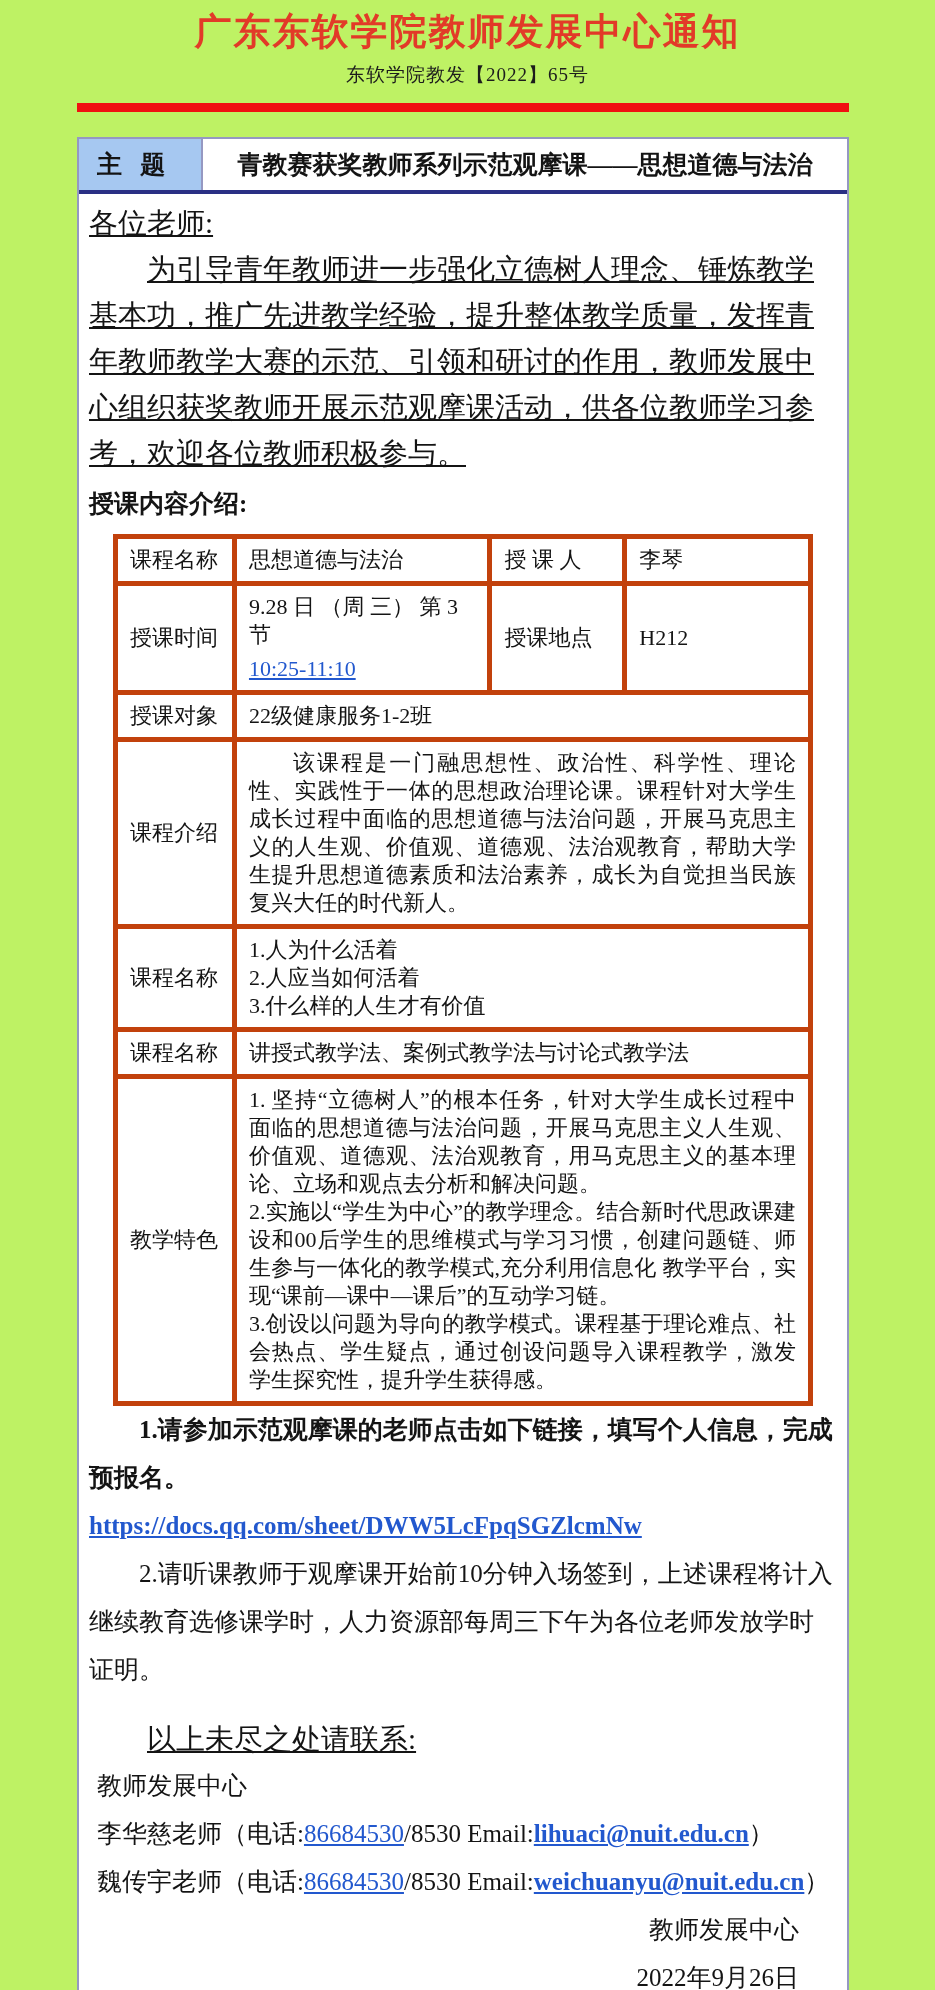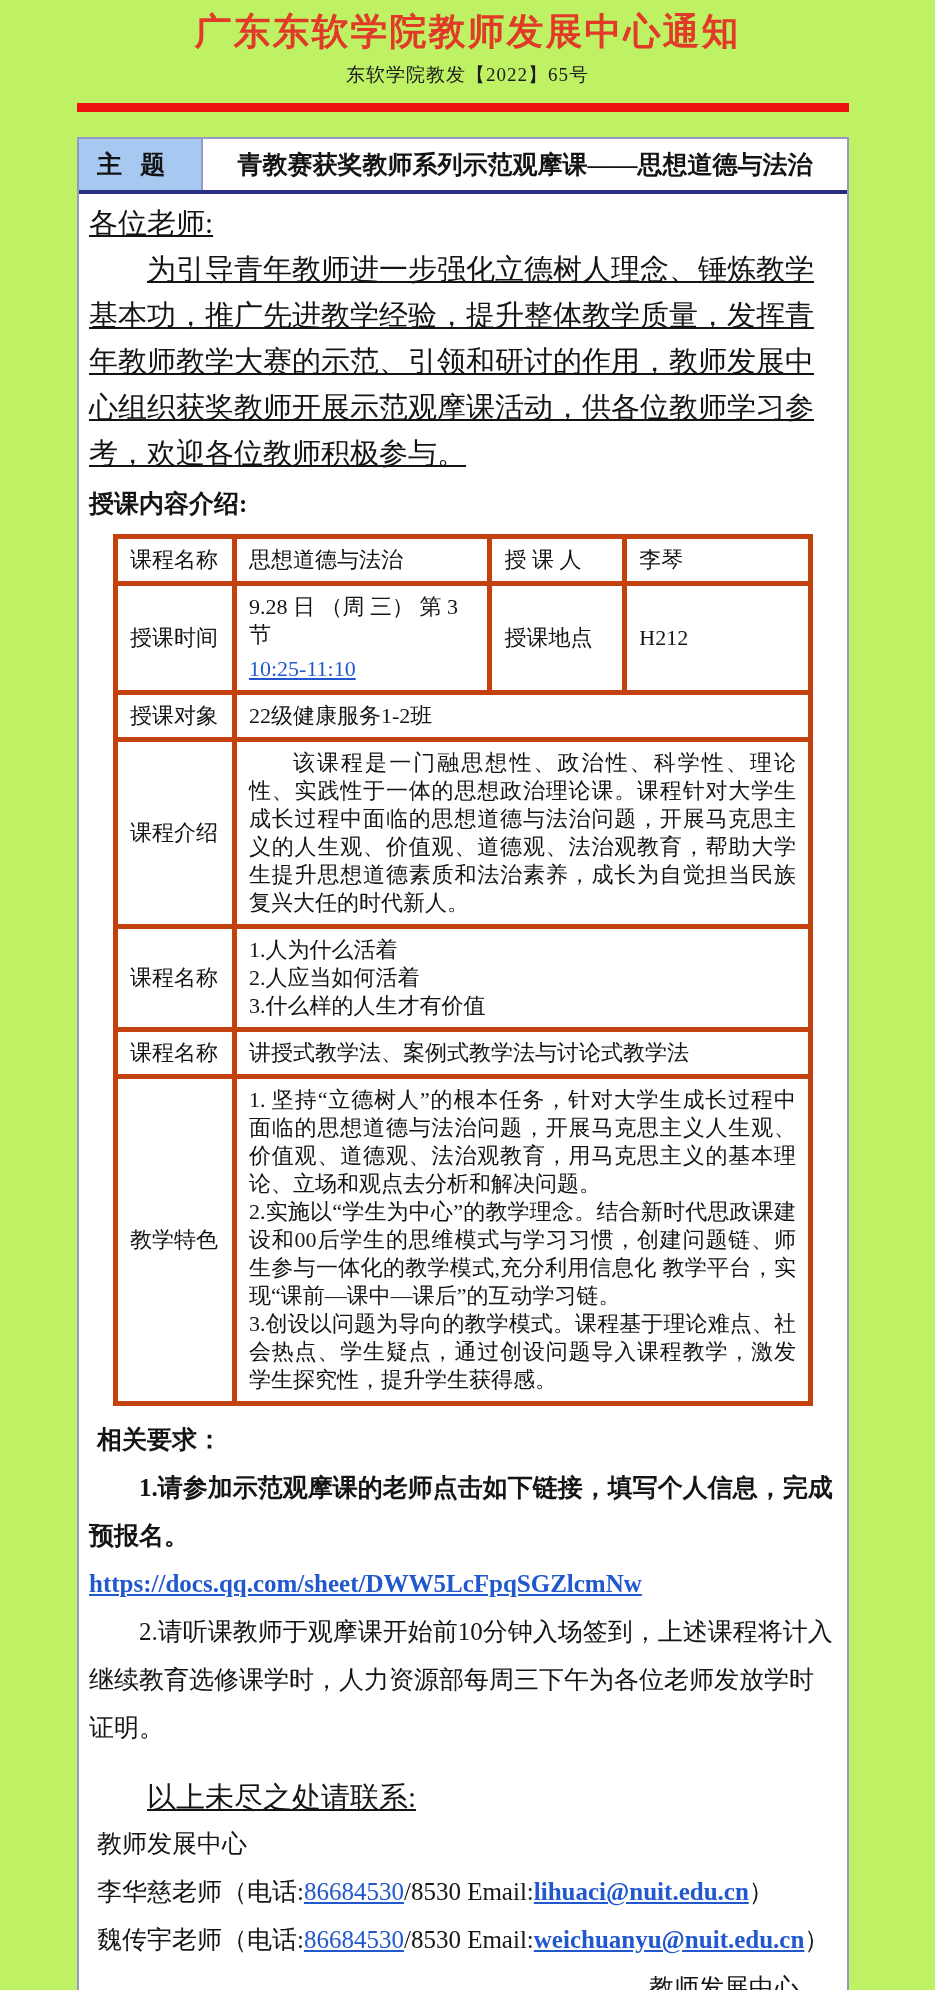--- a/index.html
+++ b/index.html
@@ -189,21 +189,20 @@
           <td class="lbl">教学特色</td>
           <td colspan="3">
             <div class="just">1. 坚持“立德树人”的根本任务，针对大学生成长过程中面临的思想道德与法治问题，开展马克思主义人生观、价值观、道德观、法治观教育，用马克思主义的基本理论、立场和观点去分析和解决问题。</div>
             <div class="just">2.实施以“学生为中心”的教学理念。结合新时代思政课建设和00后学生的思维模式与学习习惯，创建问题链、师生参与一体化的教学模式,充分利用信息化 教学平台，实现“课前—课中—课后”的互动学习链。</div>
             <div class="just">3.创设以问题为导向的教学模式。课程基于理论难点、社会热点、学生疑点，通过创设问题导入课程教学，激发学生探究性，提升学生获得感。</div>
           </td>
         </tr>
       </tbody>
         </table>
 
-      <p class="req-heading">相关要求：</p>
       <p class="req-item indent bold">1.请参加示范观摩课的老师点击如下链接，填写个人信息，完成预报名。</p>
       <p class="req-link-line">
         <a class="link-bold">https://docs.qq.com/sheet/DWW5LcFpqSGZlcmNw</a>
       </p>
       <p class="req-item indent">2.请听课教师于观摩课开始前10分钟入场签到，上述课程将计入继续教育选修课学时，人力资源部每周三下午为各位老师发放学时证明。</p>
 
       <p class="para indent contact-lead">以上未尽之处请联系:</p>
       <p class="contact-line">教师发展中心</p>
 
       <p class="contact-line">

